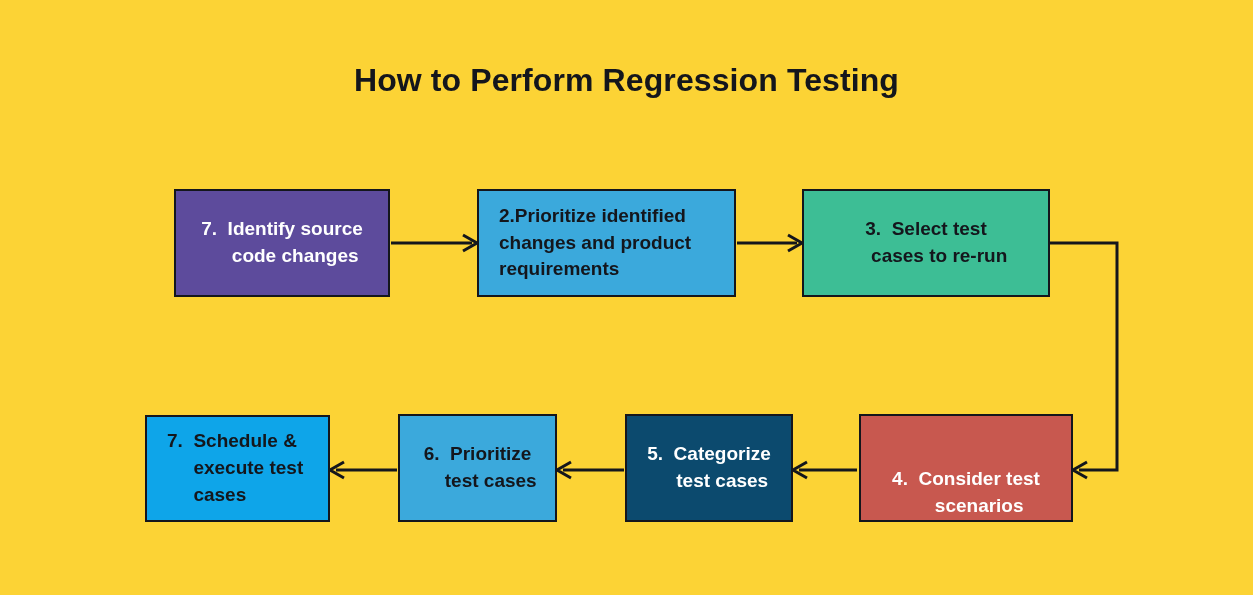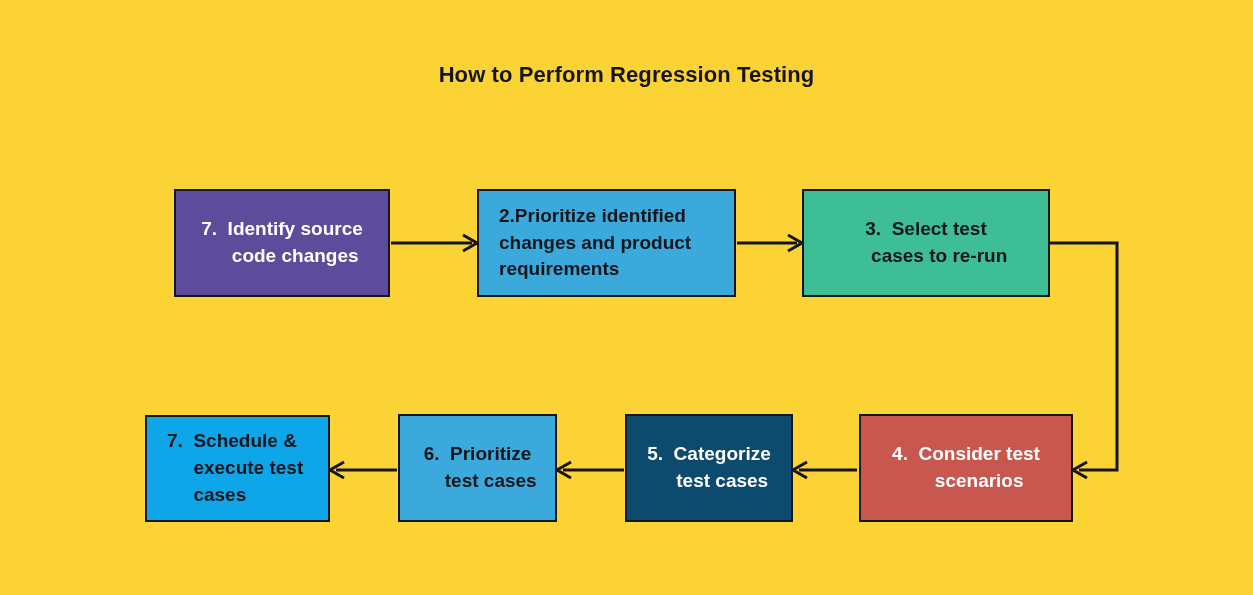--- a/index.html
+++ b/index.html
@@ -19,21 +19,21 @@
     width: 1253px;
     height: 595px;
   }
   
   .page-title {
     position: absolute;
     left: 0;
     top: 62px;
     width: 1253px;
     text-align: center;
-    font-size: 22px;
+    font-size: 32px;
     font-weight: bold;
     color: #14161c;
     letter-spacing: 0.1px;
     white-space: pre;
   }
   
   .flow-box {
     position: absolute;
     box-sizing: border-box;
     border: 2px solid #14161c;
@@ -133,21 +133,21 @@
     <span class="box-label">2.Prioritize identified
 changes and product
 requirements</span>
   </div>
 
   <div class="flow-box align-center" id="box-3" style="background: rgb(61, 190, 149); color: rgb(20, 22, 28); border-color: rgb(20, 22, 28);">
     <span class="box-label">3.  Select test
      cases to re-run</span>
   </div>
 
-  <div class="flow-box align-center" id="box-4" style="background: rgb(200, 88, 79); color: rgb(255, 255, 255); border-color: rgb(20, 22, 28);">
+  <div class="flow-box align-center" id="box-4" style="background: rgb(200, 88, 79); color: rgb(255, 255, 255); border-color: rgb(20, 22, 28); justify-content: flex-end;">
     <span class="box-label">4.  Consider test
      scenarios</span>
   </div>
 
   <div class="flow-box align-center" id="box-5" style="background: #0c4a6e; color: rgb(255, 255, 255); border-color: rgb(20, 22, 28);">
     <span class="box-label">5.  Categorize
      test cases</span>
   </div>
 
   <div class="flow-box align-center" id="box-6" style="background: rgb(59, 169, 220); color: rgb(20, 22, 28); border-color: rgb(20, 22, 28);">

